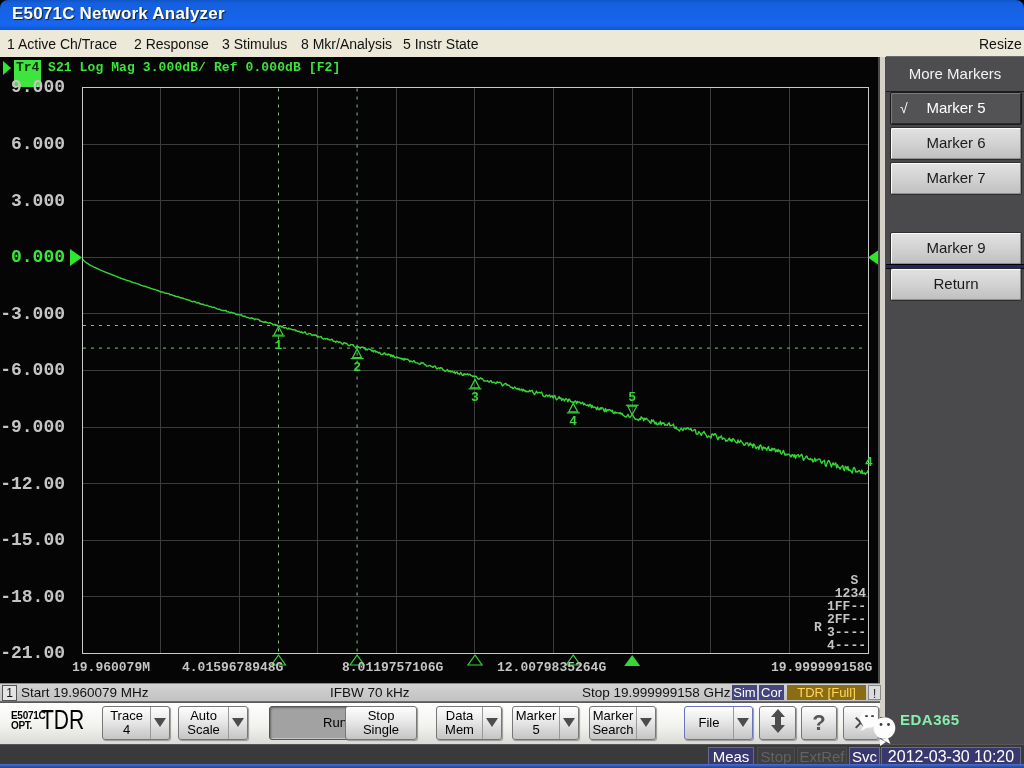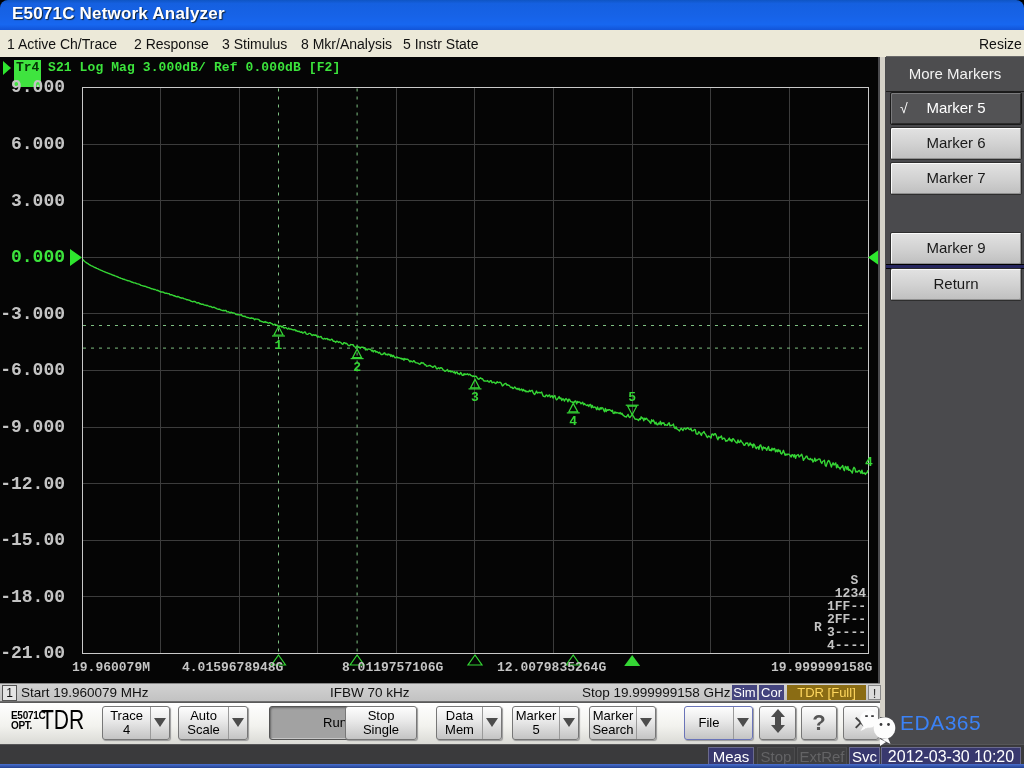--- a/index.html
+++ b/index.html
@@ -43,21 +43,21 @@
 .tbtn .arr{width:18px;align-self:stretch;border-left:1px solid #9a9a9a;display:flex;align-items:center;justify-content:center;}
 .tbtn .arr i{width:0;height:0;border-top:9px solid #4c4c4c;border-left:6.5px solid transparent;border-right:6.5px solid transparent;}
 #run{background:#a2a2a2;box-shadow:inset 1px 1px 2px #666, inset -1px -1px 0 #ccc;border-color:#555;padding-left:31px;}
 #logo1{left:11px;top:711px;font-size:10px;line-height:10px;font-weight:bold;color:#000;letter-spacing:-0.3px;}
 #logoTDR{left:41px;top:705px;font-size:27px;color:#000;transform:scaleX(.78);transform-origin:0 0;letter-spacing:0px;}
 #botbar{left:0;top:744px;width:1024px;height:20px;background:#3a3a3c;border-top:1px solid #565658;}
 .bitem{position:absolute;top:1.5px;height:16px;font-size:15px;text-align:center;line-height:17px;}
 .bon{background:#38386e;color:#fff;border:1px solid #6a6a8e;}
 .boff{background:#3f3f41;color:#636365;border:1px solid #4c4c4e;}
 #bluestrip{left:0;top:764px;width:1024px;height:4px;background:linear-gradient(to bottom,#4a70cf,#23418f);}
-#eda{left:900px;top:711px;font-size:21px;font-weight:normal;color:#3b82f6;letter-spacing:0.5px;}
+#eda{left:900px;top:711px;font-size:15px;font-weight:bold;color:#86efac;letter-spacing:0.5px;}
 </style></head>
 <body>
 <div id="scr">
 <div class="abs" id="title">
       <span>E5071C Network Analyzer</span>
     </div>
 <div class="abs" id="menu">
  <span class="mi" style="left:7px">1 Active Ch/Trace</span>
  <span class="mi" style="left:134px">2 Response</span>
  <span class="mi" style="left:222px">3 Stimulus</span>

